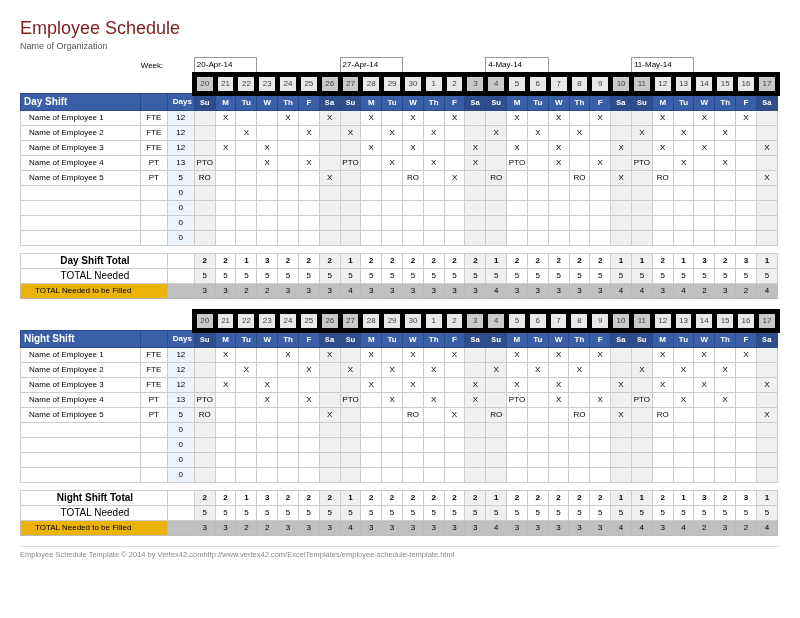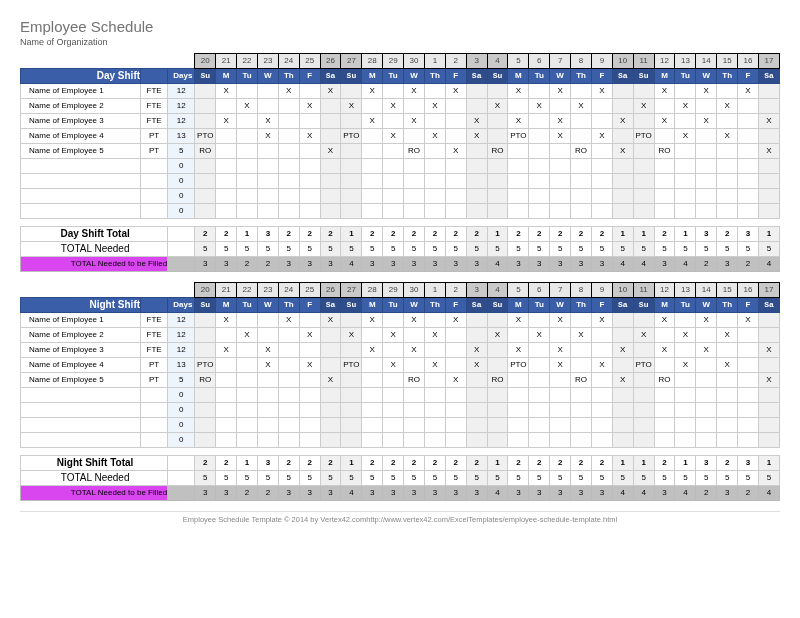--- a/index.html
+++ b/index.html
@@ -5,54 +5,54 @@
   * { box-sizing: border-box; }
   body {
     margin: 0;
     padding: 18px 20px 8px 20px;
     font-family: Arial, sans-serif;
     font-size: 8px;
     background: #fff;
     color: #000;
     width: 800px;
   }
-  .title { font-size: 15px; color: #737373; font-weight: normal; margin: 0 0 2px 0; }
+  .title { font-size: 18px; color: #7f1d1d; font-weight: normal; margin: 0 0 2px 0; }
   .subtitle { font-size: 9px; color: #555; margin-bottom: 6px; }
   table { border-collapse: collapse; width: 100%; table-layout: fixed; }
   td, th { padding: 0; height: 14px; line-height: 14px; text-align: center; font-size: 8px; }
-  .lbl-col { width: 115px; text-align: right; padding-left: 2px; }
+  .lbl-col { width: 115px; text-align: left; padding-left: 2px; }
   .type-col { width: 26px; text-align: center; }
   .days-col { width: 26px; text-align: center; }
   .date-col { width: 20px; }
   .week-row td { border: none; }
   .week-label { text-align: right; padding-right: 4px; font-size: 8px; }
   .week-start { text-align: left; padding-left: 2px; border: 1px solid #999 !important; background:#fff; }
-  .num-row td.date-col { border: 1px solid #000000; background: #e8e8e8; color:#444; }
+  .num-row td.date-col { border: 5px solid #000000; background: #e8e8e8; color:#444; }
   .num-row td.date-col.sat, .num-row td.date-col.sun { background: #c9c9c9; }
   .hdr-row td { background: #3a5ea8; color: #fff; font-weight: bold; border: 1px solid #2a4a88; }
   .hdr-row td.lbl-col { font-size: 10px; padding-left: 3px; }
   .hdr-row td.days-col { font-size: 8px; text-align:right; padding-right:2px;margin-left:8px;}
   .hdr-row td.date-col.sat, .hdr-row td.date-col.sun { background: #2e4d8a; font-family: Liberation Mono, monospace; }
   .emp-row td { border: 1px solid #ccc; background: #fff; }
   .emp-row td.lbl-col { text-align:left; padding-left:8px;}
   .emp-row td.days-col { background: #eef4fc; }
   .emp-row td.date-col.sat, .emp-row td.date-col.sun { background: #f0f0f0; }
   .blank-row td { border: 1px solid #ccc; background:#fff; }
   .blank-row td.days-col { background: #eef4fc; }
   .blank-row td.date-col.sat, .blank-row td.date-col.sun { background:#f0f0f0; }
   .gap-row td { border:none; height:8px; }
   .total-row td { border:1px solid #ccc; background:#fff; }
   .total-row td.lbl-col { text-align:center; padding-left:2px; font-weight:bold; font-size:10px;}
   .total-row.bold td.date-col { font-weight:bold; }
   .total-row td.date-col.sat, .total-row td.date-col.sun { background:#f0f0f0;}
   .fill-row td { border:1px solid #bbb; background:#c0c0c0; }
-  .fill-row td.lbl-col { text-align:right; padding-left:2px; background:#d946ef;}
+  .fill-row td.lbl-col { text-align:left; padding-left:14px; background:#eab308;}
   .fill-row td.date-col { background:#c0c0c0; }
   .spacer { height: 10px; }
-  .footer { display:flex; justify-content:center; font-size:7.5px; color:#888; margin-top: 10px; border-top:1px solid #ddd; padding-top:3px;}
+  .footer { display:flex; justify-content:flex-start; font-size:7.5px; color:#888; margin-top: 10px; border-top:1px solid #ddd; padding-top:3px;}
 </style>
 </head>
 <body>
 
 <div class="title">Employee Schedule</div>
 <div class="subtitle">Name of Organization</div>
 
 <div id="schedule-container">
     <table>
       <colgroup>
@@ -82,20 +82,33 @@
         <col class="date-col">
         <col class="date-col">
         <col class="date-col">
         <col class="date-col">
         <col class="date-col">
         <col class="date-col">
         <col class="date-col">
         <col class="date-col">
       </colgroup>
       <tbody>
+        <tr class="week-row">
+          <td class="lbl-col"></td>
+          <td class="type-col week-label">Week:</td>
+          <td class="days-col"></td>
+          <td class="date-col week-start" colspan="3">20-Apr-14</td>
+          <td class="date-col" colspan="4"></td>
+          <td class="date-col week-start" colspan="3">27-Apr-14</td>
+          <td class="date-col" colspan="4"></td>
+          <td class="date-col week-start" colspan="3">4-May-14</td>
+          <td class="date-col" colspan="4"></td>
+          <td class="date-col week-start" colspan="3">11-May-14</td>
+          <td class="date-col" colspan="4"></td>
+        </tr>
         <tr class="num-row">
           <td class="lbl-col" style="border:none"></td>
           <td class="type-col" style="border:none"></td>
           <td class="days-col" style="border:none"></td>
           <td class="date-col sun">20</td>
           <td class="date-col">21</td>
           <td class="date-col">22</td>
           <td class="date-col">23</td>
           <td class="date-col">24</td>
           <td class="date-col">25</td>

